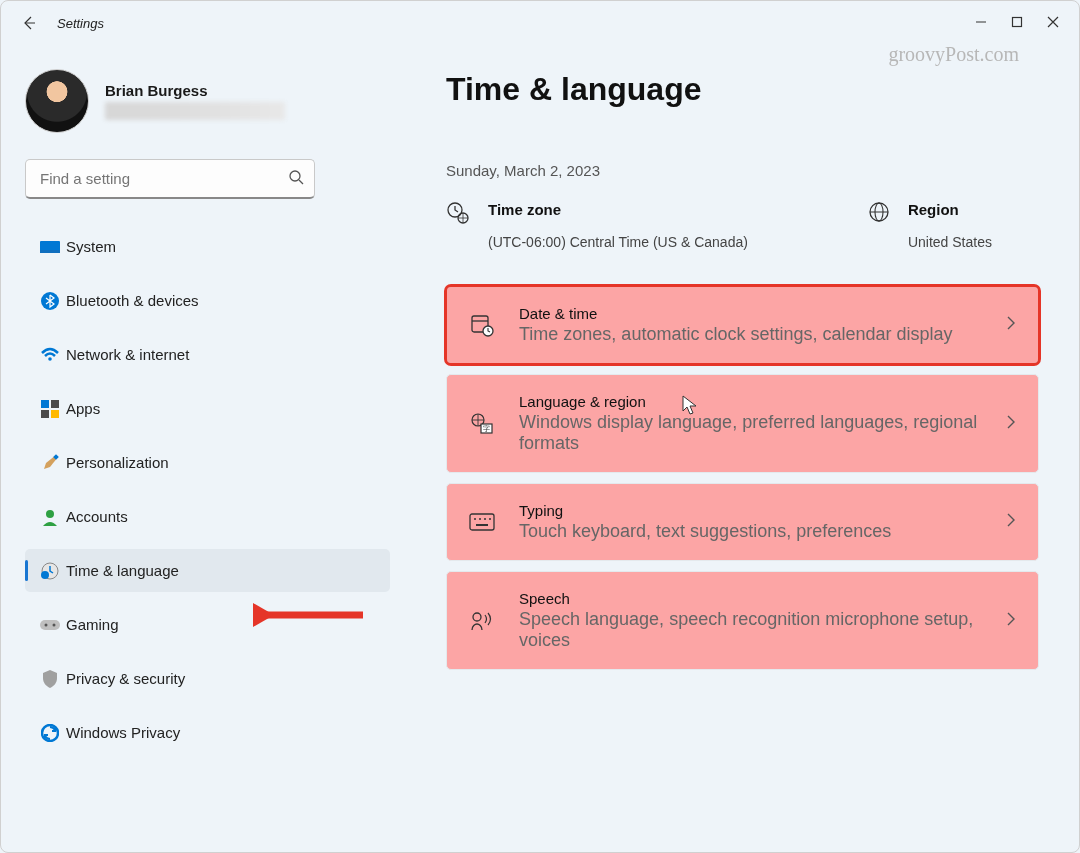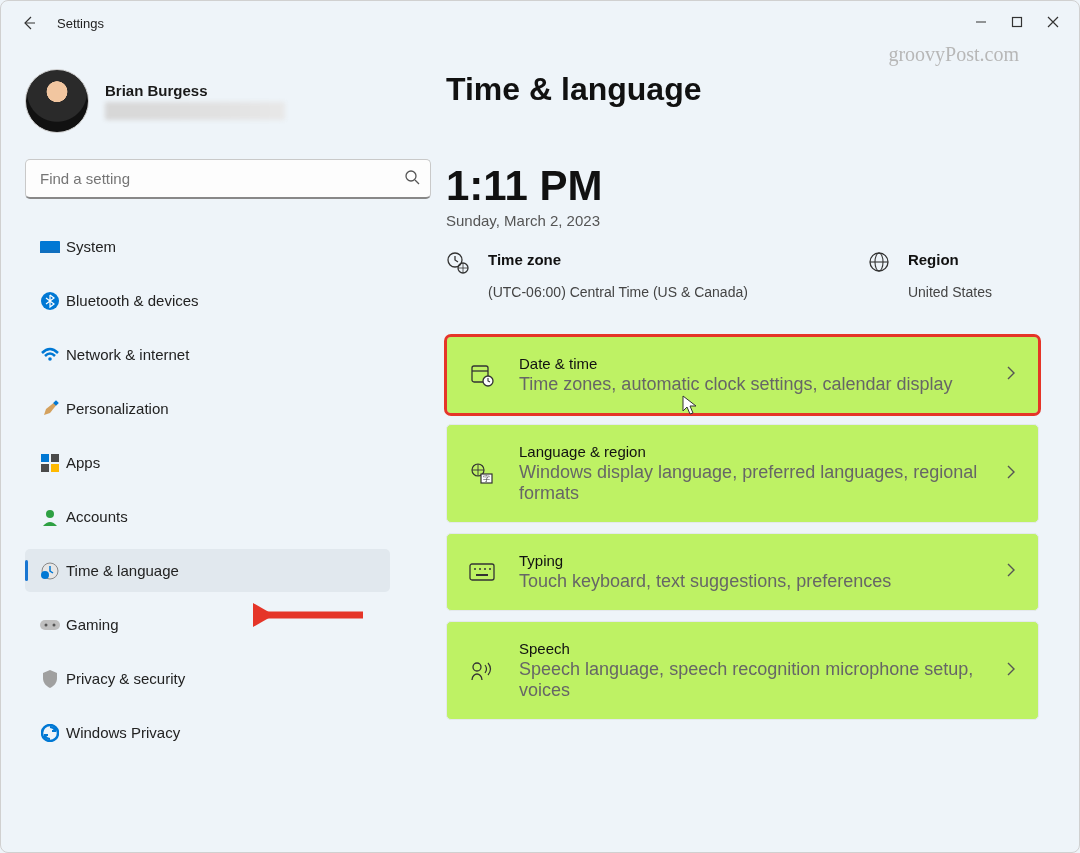--- a/index.html
+++ b/index.html
@@ -11,20 +11,21 @@
     overflow: hidden;
     position: relative;
     border: 1px solid #d0d0d0;
     border-radius: 8px;
   }
   .titlebar {
     display: flex;
     align-items: center;
     height: 44px;
     padding: 11px 8px;
+    font-style: italic;
   }
   .back-btn {
     width: 40px;
     display: flex;
     align-items: center;
     justify-content: center;
     color: #333;
   }
   .title-text {
     font-size: 13px;
@@ -75,21 +76,21 @@
   .profile-blur {
     width: 180px; height: 18px;
     background: linear-gradient(90deg, #d6d6d6, #e8e8e8);
     border-radius: 2px;
     filter: blur(2px);
     margin-top: 3px;
   }
   .search {
     display: flex;
     align-items: center;
-    width: 406px;
+    width: 290px;
     height: 40px;
     background: #fdfdfd;
     border: 1px solid #c9c9c9;
     border-bottom: 2px solid #888;
     border-radius: 5px;
     padding: 0 10px 0 14px;
     margin-bottom: 26px;
   }
   .search input {
     flex: 1;
@@ -160,21 +161,21 @@
     align-items: flex-start;
   }
   .summary-item .lbl { font-weight: 600; font-size: 15px; color: #111; }
   .summary-item .val { font-size: 14px; color: #444; margin-top:16px;}
   .cards { display: flex; flex-direction: column; gap: 10px; }
   .card {
     display: flex;
     align-items: center;
     gap: 24px;
     padding: 18px 22px;
-    background: #bef264;
+    background: #fca5a5;
     border: 1px solid #e4e9ed;
     border-radius: 5px;
     min-height: 74px;
   }
   .card.highlight {
     outline: 3px solid #e53528;
     outline-offset: -1px;
   }
   .card .ic { width: 26px; display:flex; justify-content:center; color:#333; }
   .card-body { flex: 1; }
@@ -259,40 +260,40 @@
             <svg width="20" height="16">
               <path d="M2 6 Q10 -2 18 6" stroke="#0078d4" stroke-width="2.5" fill="none"></path>
               <path d="M5 9 Q10 4 15 9" stroke="#0078d4" stroke-width="2.5" fill="none"></path>
               <circle cx="10" cy="12" r="1.8" fill="#0078d4"></circle>
             </svg>
           </span>
         <span>Network &amp; internet</span>
       </li>
       <li>
         <span class="ic">
-            <svg width="20" height="20">
-              <path d="M4 16l2-6 10-8 2 2-8 10-6 2z" fill="#d4a15e"></path>
-              <rect x="14" y="2" width="4" height="4" fill="#0078d4" transform="rotate(45 16 4)"></rect>
-            </svg>
-          </span>
-        <span>Personalization</span>
-      </li>
-      <li>
-        <span class="ic">
             <svg width="18" height="18">
               <rect x="0" y="0" width="8" height="8" fill="#0078d4"></rect>
               <rect x="10" y="0" width="8" height="8" fill="#4a4a4a"></rect>
               <rect x="0" y="10" width="8" height="8" fill="#4a4a4a"></rect>
               <rect x="10" y="10" width="8" height="8" fill="#ffb900"></rect>
             </svg>
           </span>
         <span>Apps</span>
       </li>
       <li>
         <span class="ic">
+            <svg width="20" height="20">
+              <path d="M4 16l2-6 10-8 2 2-8 10-6 2z" fill="#d4a15e"></path>
+              <rect x="14" y="2" width="4" height="4" fill="#0078d4" transform="rotate(45 16 4)"></rect>
+            </svg>
+          </span>
+        <span>Personalization</span>
+      </li>
+      <li>
+        <span class="ic">
             <svg width="18" height="18">
               <circle cx="9" cy="6" r="4" fill="#2ea043"></circle>
               <path d="M2 18 Q9 10 16 18 Z" fill="#2ea043"></path>
             </svg>
           </span>
         <span>Accounts</span>
       </li>
       <li class="active">
         <span class="ic">
             <svg width="20" height="20">
@@ -329,21 +330,20 @@
               <path d="M14 4l0 3-3 0M4 14l0-3 3 0" stroke="#0078d4" stroke-width="2" fill="none"></path>
             </svg>
           </span>
         <span>Windows Privacy</span>
       </li>
     </ul>
   </aside>
 
   <main class="content">
     <h1 class="page-title">Time &amp; language</h1>
-    <div class="clock">1:11 PM</div>
     <div class="date">Sunday, March 2, 2023</div>
 
     <div class="summary">
       <div class="summary-item">
         <span><svg width="24" height="24">
               <circle cx="9" cy="9" r="7" stroke="#333" stroke-width="1.3" fill="none"></circle>
               <path d="M9 5v4l3 2" stroke="#333" stroke-width="1.3" fill="none"></path>
               <circle cx="17" cy="17" r="5" stroke="#333" stroke-width="1.3" fill="none"></circle>
               <path d="M12 17h10M17 12v10" stroke="#333" stroke-width="0.8"></path>
             </svg></span>

